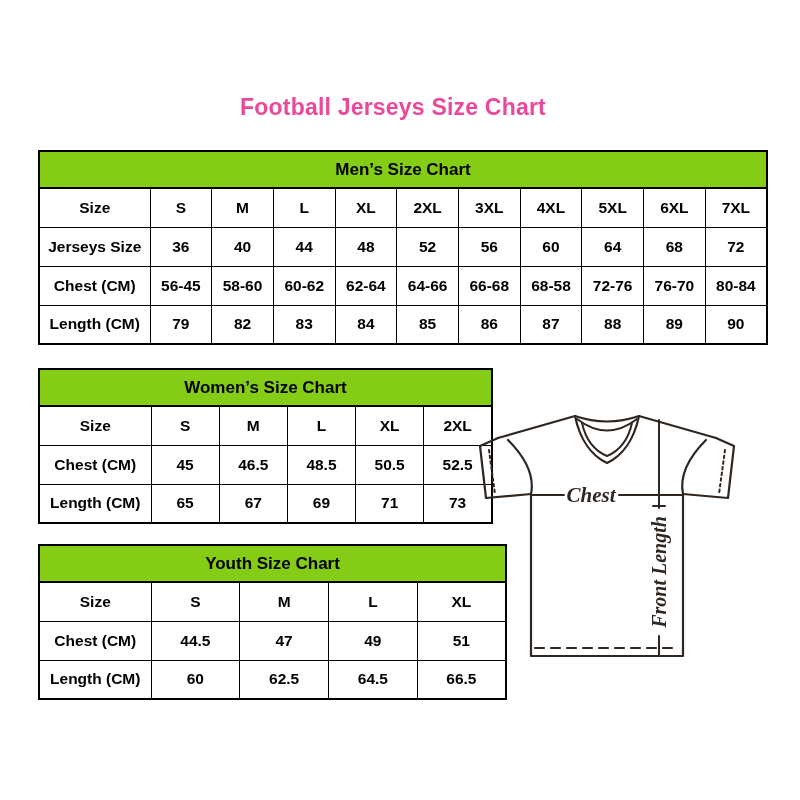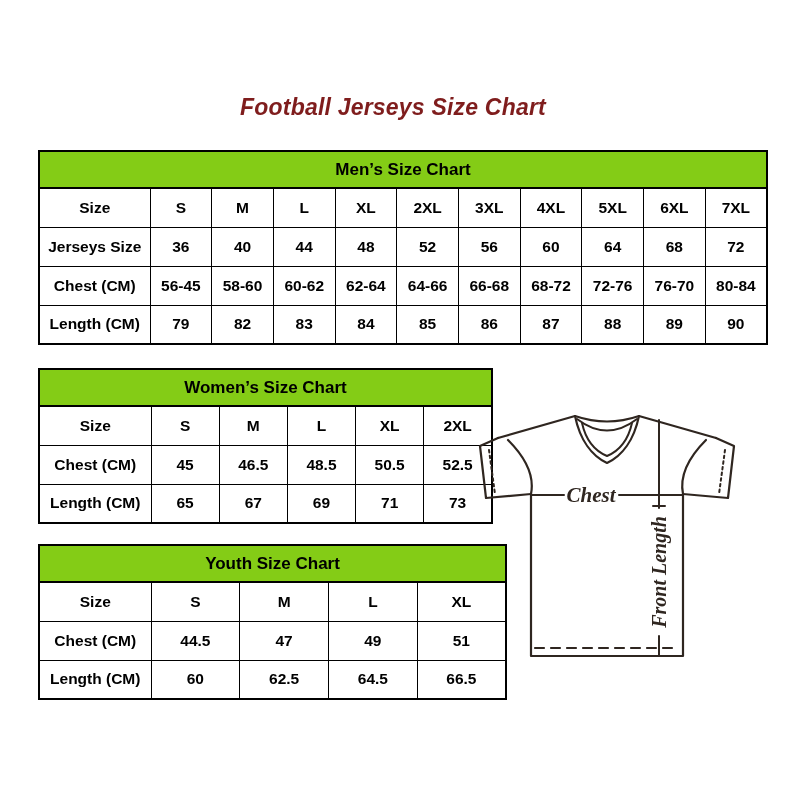--- a/index.html
+++ b/index.html
@@ -2,21 +2,21 @@
 <html><head>
 <meta charset="utf-8">
 <style>
   html,body{margin:0;padding:0;background:#ffffff;}
   .canvas{
     position:relative;width:800px;height:800px;background:#ffffff;
     font-family:"Liberation Sans",sans-serif;color:#000;overflow:hidden;
   }
   .page-title{
     position:absolute;top:94px;left:0;width:786px;text-align:center;
-    font-size:23px;font-weight:bold;color:#7f1d1d;letter-spacing:0.2px;font-style:italic;
+    font-size:23px;font-weight:bold;color:#ec4899;letter-spacing:0.2px;
   }
   table.size-table{
     position:absolute;border-collapse:collapse;table-layout:fixed;
     background:#fff;border:2px solid #000;
   }
   .size-table th,.size-table td{
     border:1.5px solid #000;text-align:center;vertical-align:middle;
     font-weight:bold;color:#000;padding:0;font-size:15.5px;
     overflow:hidden;white-space:nowrap;
   }
@@ -77,21 +77,21 @@
       <td>72</td>
     </tr>
     <tr class="r">
       <th>Chest (CM)</th>
       <td>56-45</td>
       <td>58-60</td>
       <td>60-62</td>
       <td>62-64</td>
       <td>64-66</td>
       <td>66-68</td>
-      <td>68-72</td>
+      <td>68-58</td>
       <td>72-76</td>
       <td>76-70</td>
       <td>80-84</td>
     </tr>
     <tr class="r">
       <th>Length (CM)</th>
       <td>79</td>
       <td>82</td>
       <td>83</td>
       <td>84</td>

